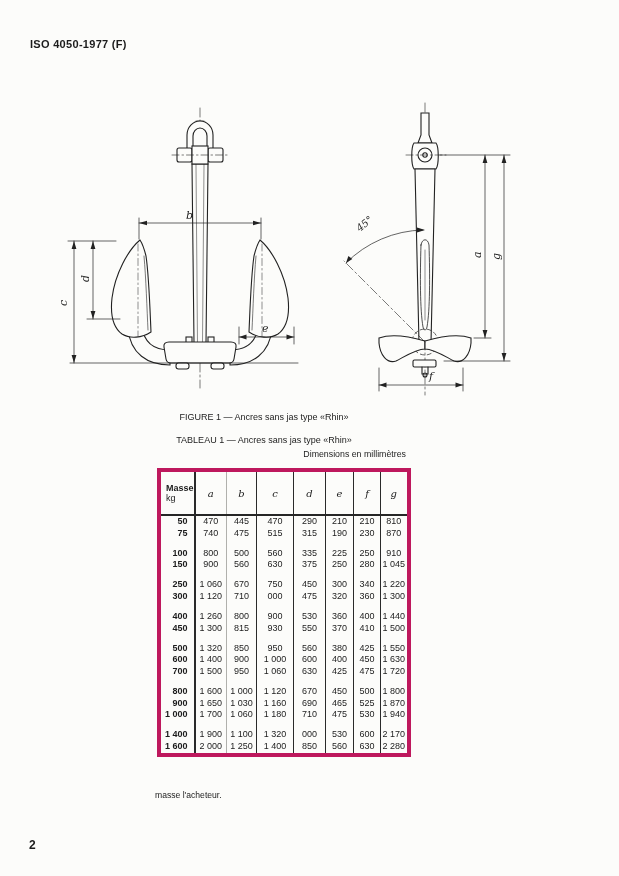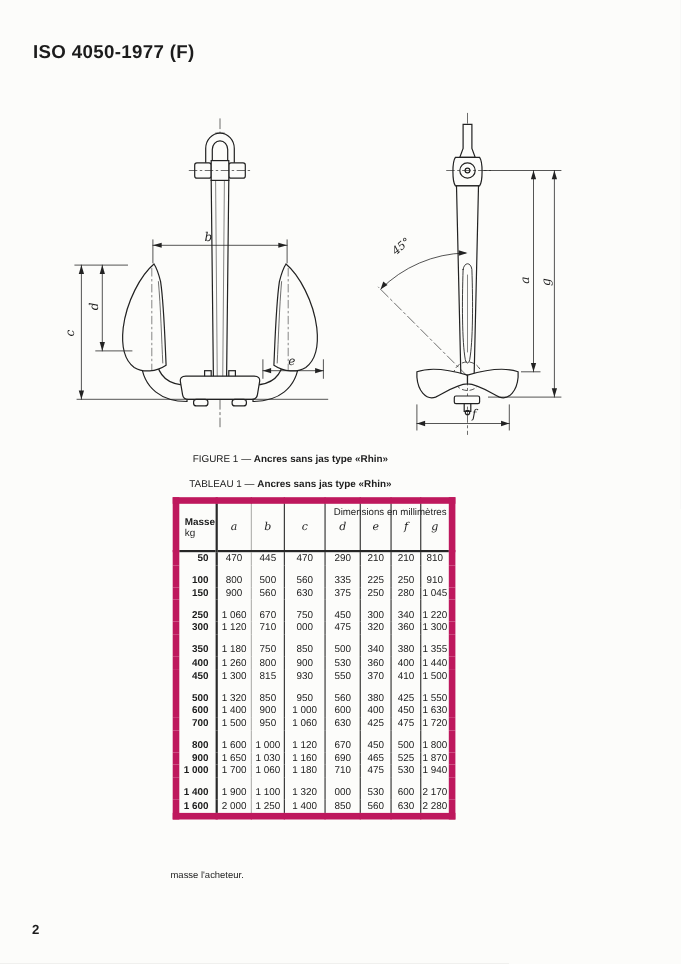--- a/index.html
+++ b/index.html
@@ -2,37 +2,37 @@
 <html><head>
 <meta charset="utf-8">
 <style>
   html,body { margin:0; padding:0; background:#e8e8e6; }
   .page {
     position:relative; width:619px; height:876px; margin:0 auto;
     background:#fcfcfa; color:#1c1c1c;
     font-family:"Liberation Sans", sans-serif;
     overflow:hidden;
   }
-  .doc-header { position:absolute; left:30px; top:38px; font-size:17px; font-weight:bold; letter-spacing:.3px; }
+  .doc-header { position:absolute; left:30px; top:38px; font-size:11px; font-weight:bold; letter-spacing:.3px; }
   .page-number { position:absolute; left:29px; top:838px; font-size:12px; font-weight:bold; }
 
   .fig-left  { position:absolute; left:58px;  top:98px; }
   .fig-right { position:absolute; left:328px; top:95px; }
 
   .caption { position:absolute; left:114px; width:300px; text-align:center; font-size:9px; white-space:nowrap; }
-  .caption .cap-bold { font-weight:bold;margin-top:35px; }
+  .caption .cap-bold { font-weight:normal;margin-top:35px; }
   .figure-caption { top:412px; }
   .table-caption  { top:435px; }
 
-  .units-note { position:absolute; left:157px; width:249px; top:460px; text-align:right; font-size:8.8px; }
+  .units-note { position:absolute; left:157px; width:249px; top:449px; text-align:right; font-size:8.8px; }
 
   .anchor-table {
-    position:absolute; left:157px; top:452px;
+    position:absolute; left:157px; top:468px;
     border-collapse:collapse; table-layout:fixed;
-    border:6px solid #be185d; font-size:9px;
+    border:4px solid #be185d; font-size:9px;
   }
   .anchor-table th, .anchor-table td { border-right:1px solid #2a2a2a; padding:0; }
   .anchor-table tr > *:last-child { border-right:none; }
   .anchor-table tr > *:first-child { border-right-width:2px; }
   .anchor-table tr > *:nth-child(2) { border-right-color:#b0b0ac; }
   .anchor-table thead tr { border-bottom:2px solid #262626; }
   .anchor-table thead th { height:42px; vertical-align:middle; }
   th.mass-h { text-align:left; padding-left:5px; font-weight:normal; }
   th.mass-h .m1 { font-weight:bold; }
   th.dim {
@@ -252,20 +252,30 @@
         <tr>
           <td class="mass">50</td>
           <td>470</td>
           <td>445</td>
           <td>470</td>
           <td>290</td>
           <td>210</td>
           <td>210</td>
           <td>810</td>
         </tr>
+        <tr>
+          <td class="mass">75</td>
+          <td>740</td>
+          <td>475</td>
+          <td>515</td>
+          <td>315</td>
+          <td>190</td>
+          <td>230</td>
+          <td>870</td>
+        </tr>
       </tbody>
       <tbody class="grp-gap">
         <tr>
           <td class="mass">100</td>
           <td>800</td>
           <td>500</td>
           <td>560</td>
           <td>335</td>
           <td>225</td>
           <td>250</td>
@@ -299,30 +309,20 @@
           <td>710</td>
           <td>000</td>
           <td>475</td>
           <td>320</td>
           <td>360</td>
           <td>1 300</td>
         </tr>
       </tbody>
       <tbody class="grp-gap">
         <tr>
-          <td class="mass">350</td>
-          <td>1 180</td>
-          <td>750</td>
-          <td>850</td>
-          <td>500</td>
-          <td>340</td>
-          <td>380</td>
-          <td>1 355</td>
-        </tr>
-        <tr>
           <td class="mass">400</td>
           <td>1 260</td>
           <td>800</td>
           <td>900</td>
           <td>530</td>
           <td>360</td>
           <td>400</td>
           <td>1 440</td>
         </tr>
         <tr>

